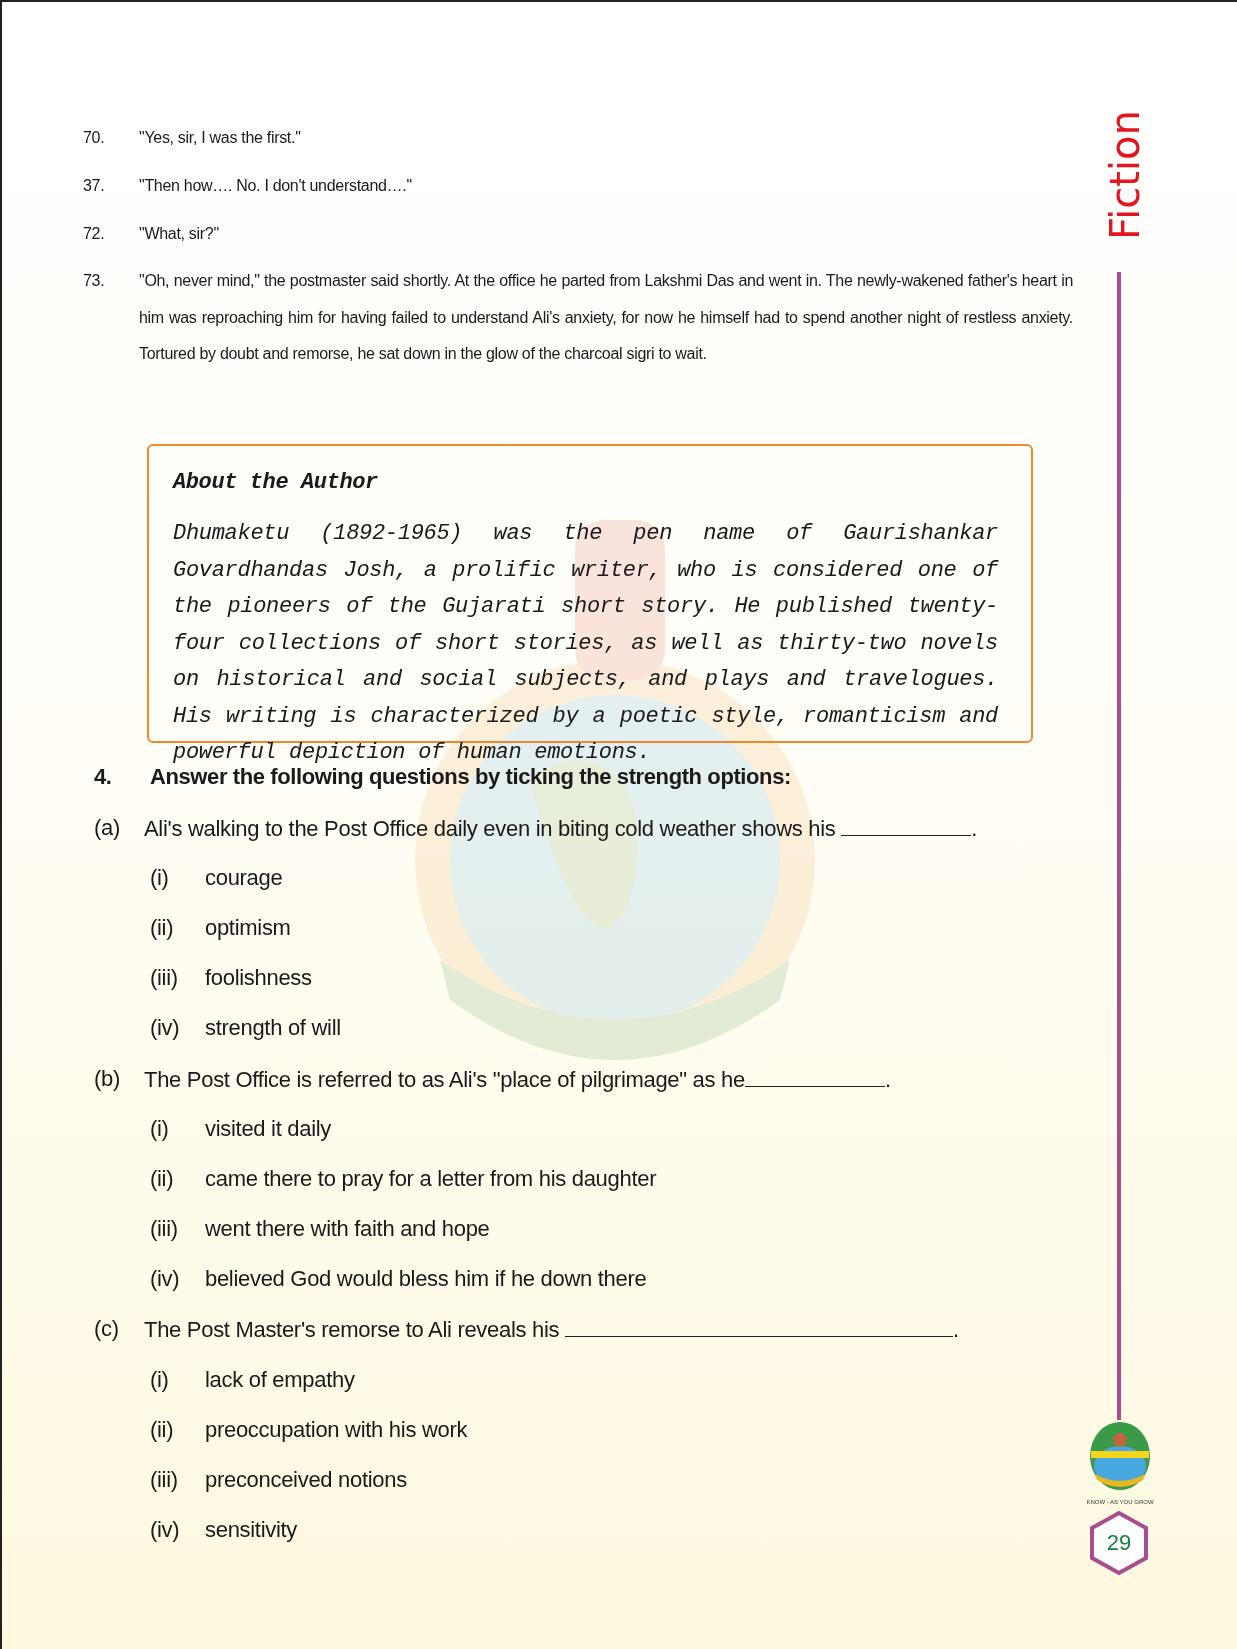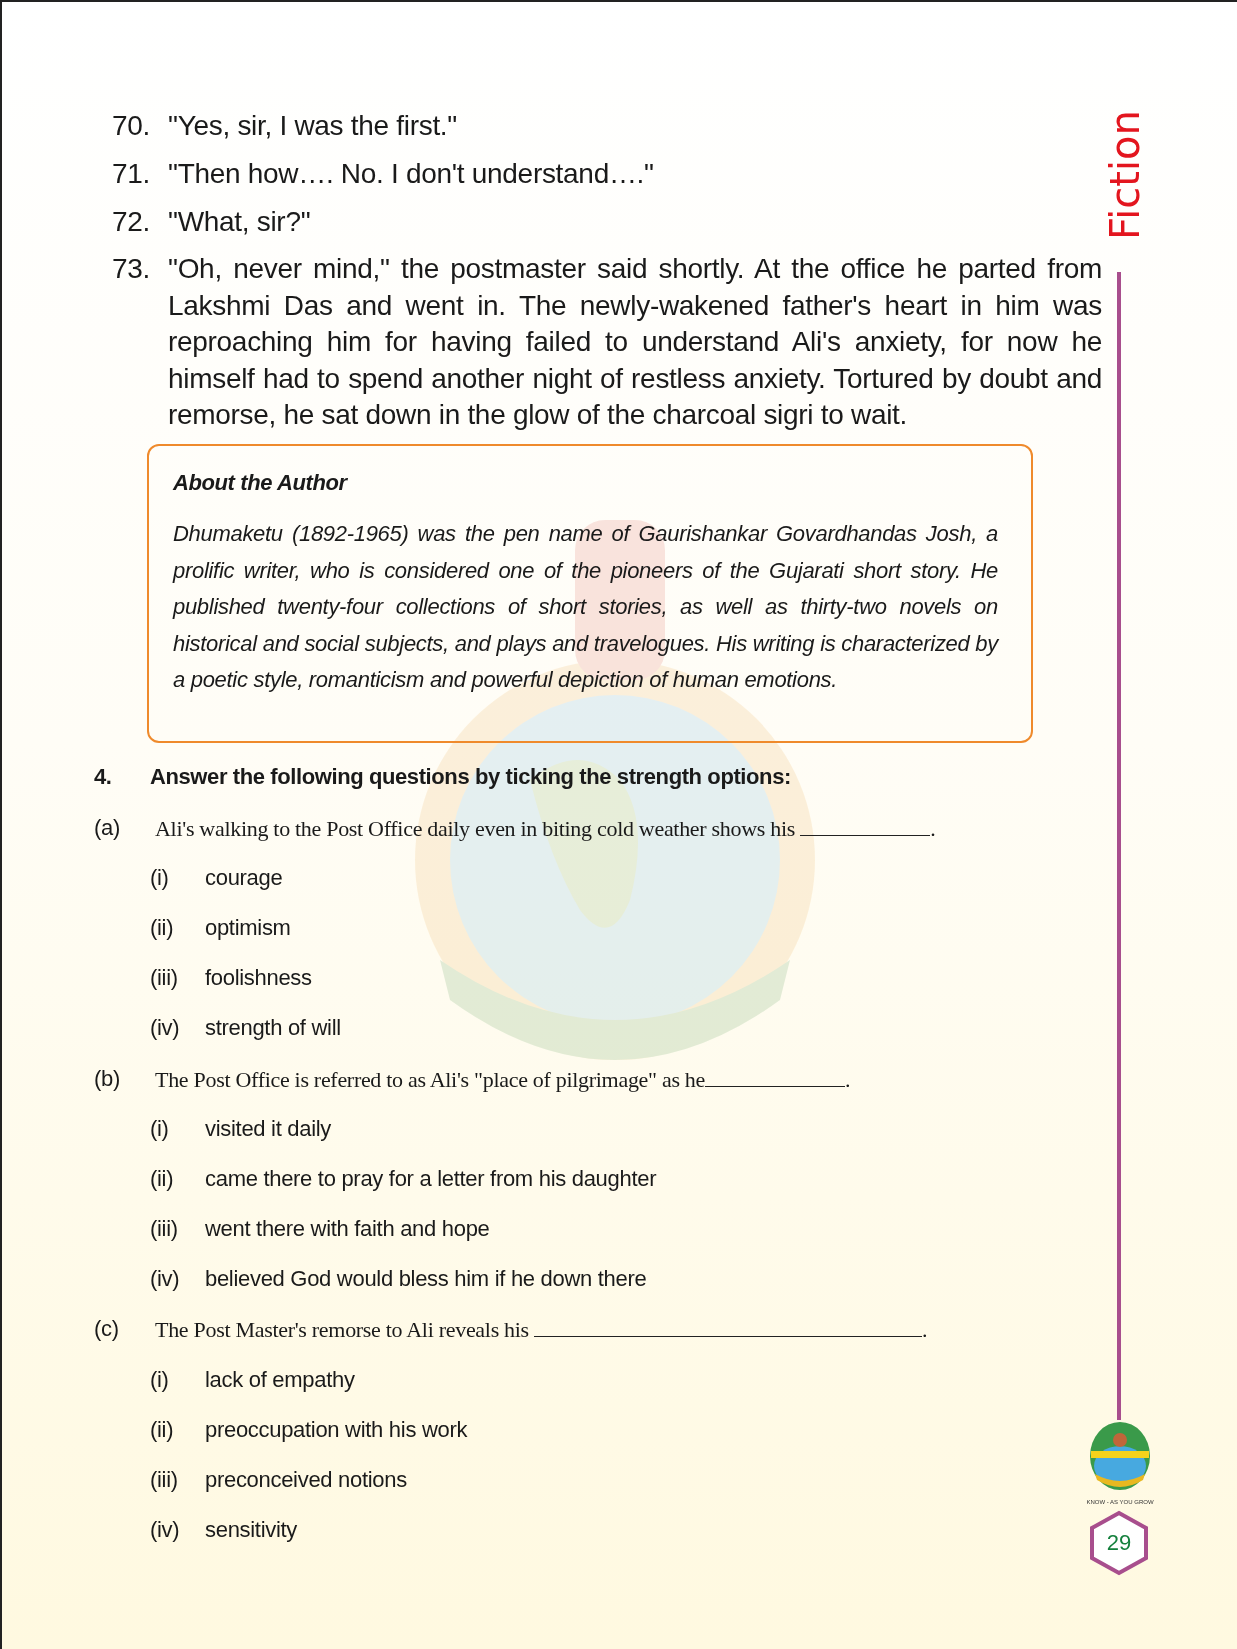--- a/index.html
+++ b/index.html
@@ -17,37 +17,37 @@
     transform: rotate(-90deg); transform-origin: center; color: #e3151e;
     font-family: "DejaVu Sans", sans-serif; font-size: 40px; text-align: center; line-height: 40px;
     left: 1055px; top: 155px; }
   .side-line { position: absolute; left: 1117px; top: 272px; width: 4px; height: 1148px; background: #a84e8d; }
   .logo { position: absolute; left: 1083px; top: 1418px; width: 74px; height: 90px; }
   .page-hex { position: absolute; left: 1087px; top: 1510px; width: 64px; height: 66px; }
   .page-num { position: absolute; left: 1087px; top: 1510px; width: 64px; height: 66px;
     display: flex; align-items: center; justify-content: center; font-size: 22px; color: #15803d; }
 
   
-  .para { position: absolute; left: 112px; width: 990px; font-size: 28px; line-height: 36.5px; letter-spacing: -0.3px; }
+  .para { position: absolute; left: 83px; width: 990px; font-size: 16px; line-height: 36.5px; letter-spacing: -0.3px; margin-top: 12px; }
   .para .num { position: absolute; left: 0; top: 0; width: 55px; }
   .para .txt { margin-left: 56px; text-align: justify; display: block; }
 
   .author-box { position: absolute; left: 147px; top: 444px; width: 886px; height: 299px;
-    border: 2px solid #ef8a2c; border-radius: 12px; box-sizing: border-box; }
+    border: 2px solid #ef8a2c; border-radius: 6px; box-sizing: border-box; font-family: Liberation Mono, monospace; }
   .author-title { position: absolute; left: 24px; top: 24px; font-size: 22px; font-weight: bold; font-style: italic; letter-spacing: -0.4px; }
   .author-body { position: absolute; left: 24px; top: 70px; width: 825px; font-size: 22px; font-style: italic;
     line-height: 36.5px; text-align: justify; letter-spacing: -0.3px; }
 
   .q-head { position: absolute; left: 94px; top: 764px; font-size: 22px; font-weight: bold; letter-spacing: -0.4px; }
   .q-head .num { position: absolute; left: 0; }
   .q-head .txt { position: absolute; left: 56px; white-space: nowrap; }
 
   .q-item { position: absolute; left: 94px; font-size: 22px; letter-spacing: -0.3px; white-space: nowrap; }
   .q-item .lbl { position: absolute; left: 0; }
-  .q-item .txt { position: absolute; left: 61px; font-family: Liberation Serif, serif; }
+  .q-item .txt { position: absolute; left: 50px; }
   .blank { display: inline-block; border-bottom: 1.5px solid #222; height: 20px; vertical-align: baseline; }
 
   .opt { position: absolute; left: 150px; font-size: 22px; letter-spacing: -0.3px; white-space: nowrap; }
   .opt .lbl { position: absolute; left: 0; }
   .opt .txt { position: absolute; left: 55px; }
 </style>
 </head>
 <body>
 
 <div class="frame"></div>
@@ -73,21 +73,21 @@
 <svg class="page-hex" viewBox="0 0 64 66">
   <polygon points="32,3 59,18 59,48 32,63 5,48 5,18" fill="#ffffff" stroke="#a84e8d" stroke-width="4"></polygon>
 </svg>
 <div class="page-num">29</div>
 
 <div class="para" style="top:108px">
   <span class="num">70.</span>
   <span class="txt">"Yes, sir, I was the first."</span>
 </div>
 <div class="para" style="top:156px">
-  <span class="num">71.</span>
+  <span class="num">37.</span>
   <span class="txt">"Then how…. No. I don't understand…."</span>
 </div>
 <div class="para" style="top:204px">
   <span class="num">72.</span>
   <span class="txt">"What, sir?"</span>
 </div>
 <div class="para" style="top:251px">
   <span class="num">73.</span>
   <span class="txt">"Oh, never mind," the postmaster said shortly. At the office he parted from Lakshmi Das and went in. The newly-wakened father's heart in him was reproaching him for having failed to understand Ali's anxiety, for now he himself had to spend another night of restless anxiety. Tortured by doubt and remorse, he sat down in the glow of the charcoal sigri to wait.</span>
 </div>

